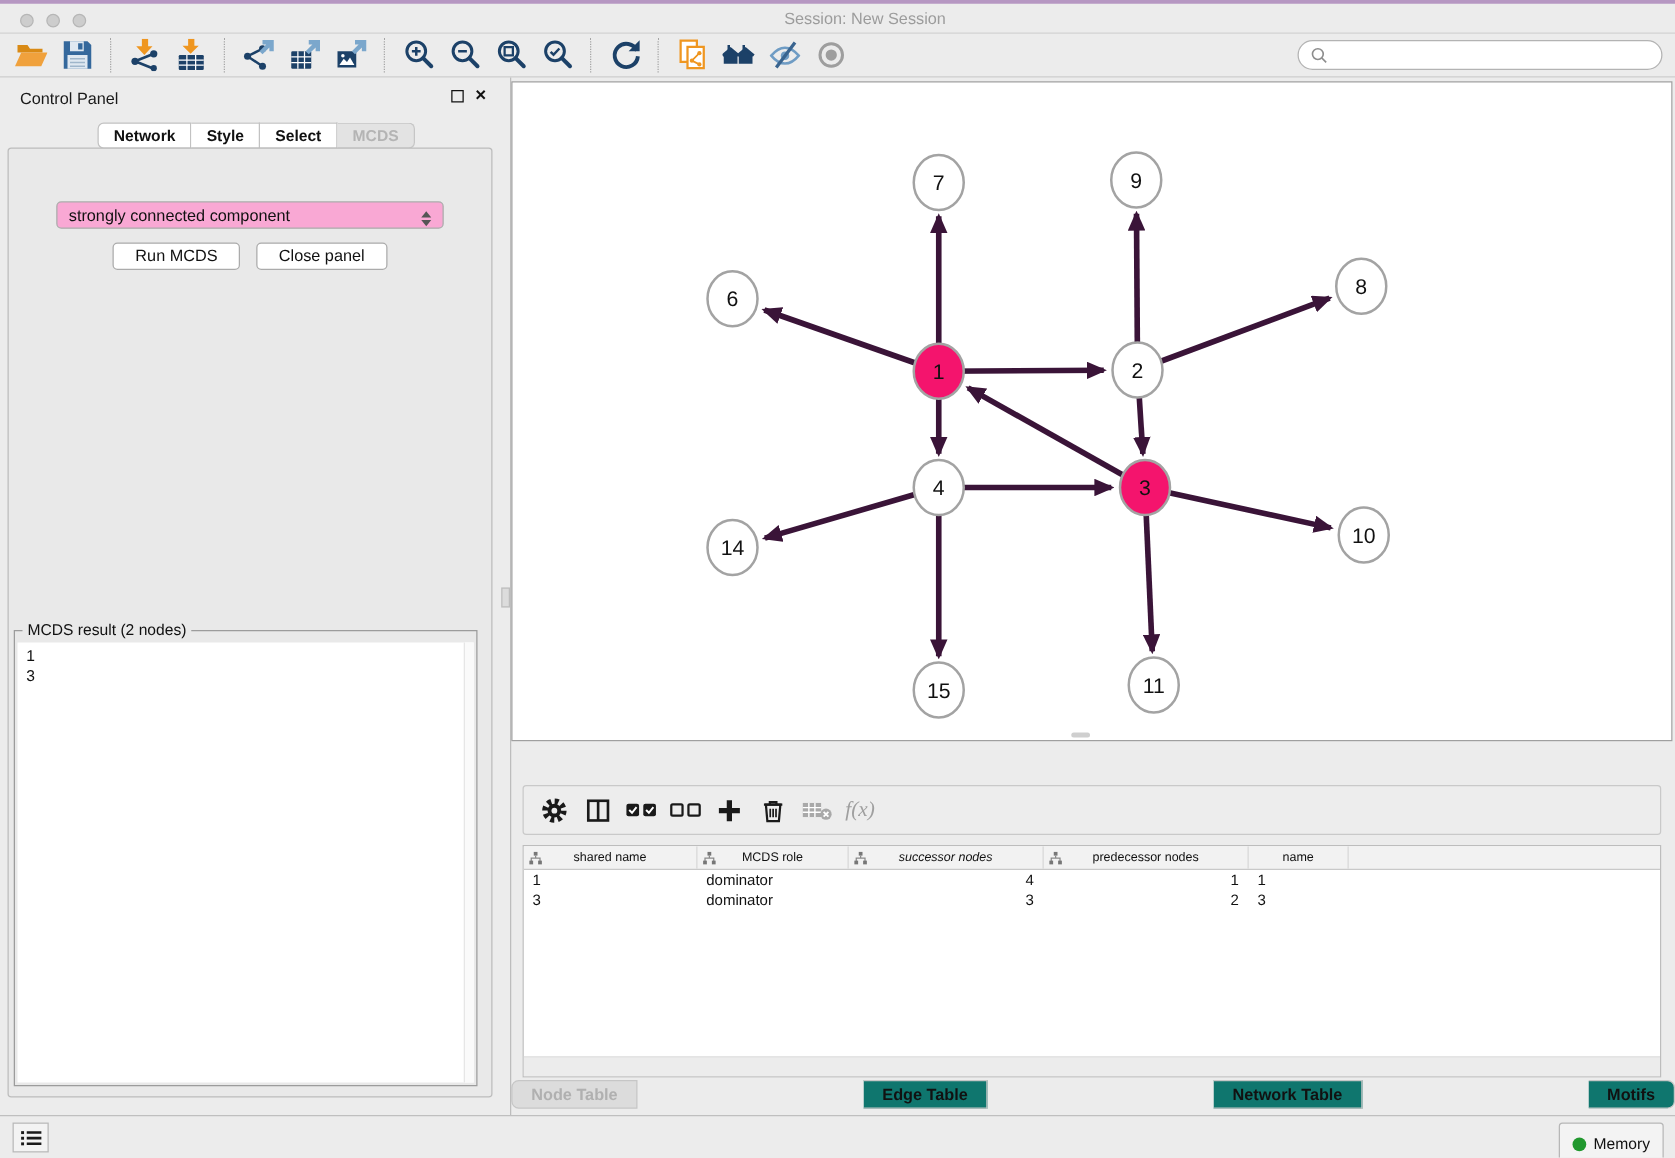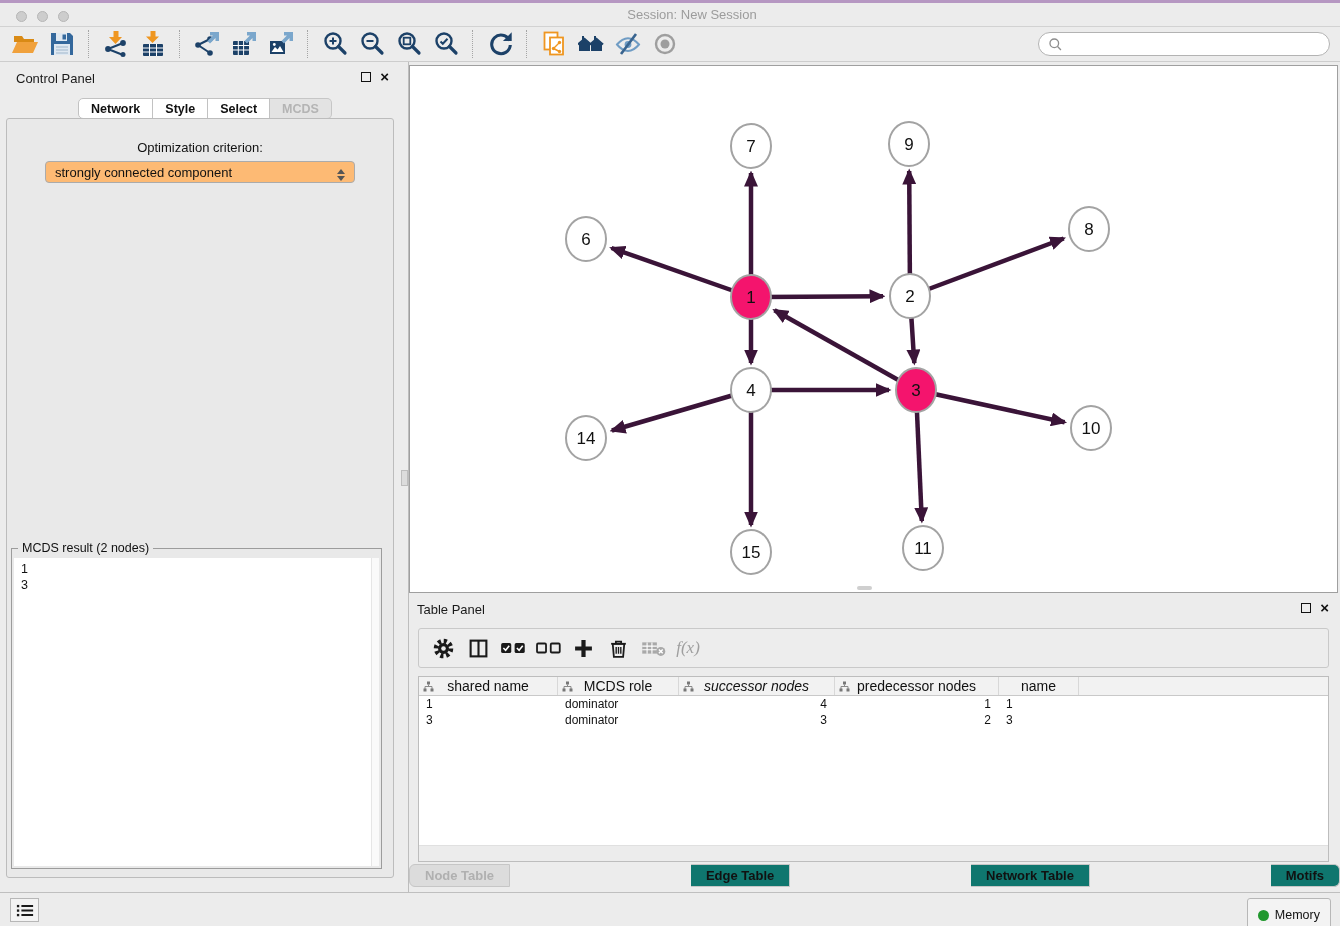--- a/index.html
+++ b/index.html
@@ -38,29 +38,29 @@
   #cp-tabs { position:absolute; left:78px; top:36px; display:flex; }
   .cptab { height:21px; line-height:20px; padding:0 12px; font-size:12.5px; font-weight:600;
     background:#fff; border:1px solid #c2c2c2; border-left:none; color:#111; }
   .cptab:first-child { border-left:1px solid #c2c2c2; border-radius:5px 0 0 5px; }
   .cptab:last-child { border-radius:0 5px 5px 0; }
   .cptab.active { background:#e3e3e3; color:#b4b4b4; border-color:#c6c6c6; }
   #cp-content { position:absolute; left:6px; right:6px; top:56px; bottom:14px;
     background:#e9e9e9; border:1px solid #bcbcbc; border-radius:3px; }
   #opt-label { position:absolute; left:0; right:0; top:21px; text-align:center; font-size:13px; }
   #opt-select { position:absolute; left:38px; right:38px; top:42px; height:22px;
-    background:#fdba74; border:1px solid #ababab; border-radius:4px; font-size:13px;
+    background:#f9a8d4; border:1px solid #ababab; border-radius:4px; font-size:13px;
     display:flex; align-items:center; padding-left:9px; }
   .stepper { position:absolute; right:7px; top:3px; width:10px; }
   .stepper::before { content:""; display:block; width:0; border:4px solid transparent; border-bottom:5px solid #555; margin-bottom:2px; }
   .stepper::after  { content:""; display:block; width:0; border:4px solid transparent; border-top:5px solid #555; }
   #cp-buttons { position:absolute; left:0; right:0; top:75px; display:flex; justify-content:center; gap:13px; }
   .btn { height:22px; padding:0 17px; background:#fff; border:1px solid #ababab; border-radius:4px;
     font-size:13px; line-height:20px; color:#111; }
-  #mcds-fieldset { position:absolute; left:4px; right:11px; top:385px; bottom:8px; border:1px solid #9c9c9c;margin-top:44px; }
+  #mcds-fieldset { position:absolute; left:4px; right:11px; top:385px; bottom:8px; border:1px solid #9c9c9c; }
   #mcds-legend { position:absolute; top:-8px; left:6px; background:#e9e9e9; padding:0 4px; font-size:12.5px; }
   #mcds-text { position:absolute; left:2px; right:2px; top:9px; bottom:2px; background:#fff; padding-top:3px; }
   .scroll-track { position:absolute; right:0; top:0; bottom:0; width:8px; background:#fafafa; border-left:1px solid #e6e6e6; }
   .rline { font-size:12.5px; line-height:16px; padding-left:7px; }
   #split-line { position:absolute; left:408px; top:62px; width:1px; height:830px; background:#bdbdbd; }
   #split-handle { position:absolute; left:401px; top:470px; width:7px; height:16px; background:#dcdcdc; border:1px solid #bdbdbd; }
   
   #net-window { position:absolute; left:409px; top:65px; width:929px; height:528px;
     background:#fff; border:1px solid #9f9f9f; }
   #nw-titlebar { height:22px; background:linear-gradient(#f6f6f6,#d9d9d9); border-bottom:1px solid #ababab; position:relative; }
@@ -81,21 +81,21 @@
   #table-panel .panel-btns { top:6px; }
   #tp-toolbar { position:absolute; left:9px; right:11px; top:31px; height:40px;
     background:#ededed; border:1px solid #c9c9c9; border-radius:3px;
     display:flex; align-items:center; padding-left:9px; gap:5px; }
   .ttbtn { width:30px; height:28px; display:flex; align-items:center; justify-content:center; }
   .ttbtn svg { width:21px; height:21px; }
   .ttbtn.wide svg { width:27px; height:18px; }
   .fx { font-family:"Liberation Serif", serif; font-style:italic; font-size:17px; color:#9f9f9f; }
   #tp-table { position:absolute; left:9px; right:11px; top:79px; height:186px; background:#fff; border:1px solid #bdbdbd; overflow:hidden; }
   #tp-thead { display:flex; height:19px; background:#f2f2f2; border-bottom:1px solid #c9c9c9; }
-  .th { position:relative; border-right:1px solid #d8d8d8; font-size:14px; color:#111;
+  .th { position:relative; border-right:1px solid #d8d8d8; font-size:10px; color:#111;
     display:flex; align-items:center; justify-content:center; flex:none; }
   .th svg { position:absolute; left:4px; width:11px; height:11px; }
   .tr { display:flex; height:16px; }
   .td { font-size:12px; line-height:16px; color:#111; flex:none; }
   .td.left { padding-left:7px; text-align:left; }
   .td.right { padding-right:8px; text-align:right; }
   #tp-strip { position:absolute; left:0; right:0; bottom:0; height:16px; background:#ececec; border-top:1px solid #e0e0e0; }
   #tp-tabs { position:absolute; left:0; right:0; top:267px; display:flex; justify-content:space-between; }
   .tptab { height:23px; line-height:22px; padding:0 15px; font-size:13px; font-weight:600;
     background:#0f766e; border:1px solid #c6c6c6; border-left:none; color:#111; }
@@ -270,24 +270,27 @@
       <span class="close-btn"></span>
     </span>
   </div>
   <div id="cp-tabs">
       <div class="cptab">Network</div>
       <div class="cptab">Style</div>
       <div class="cptab">Select</div>
       <div class="cptab active">MCDS</div>
     </div>
   <div id="cp-content">
-    <div id="opt-label">Optimization criterion:</div>
     <div id="opt-select">
       <span>strongly connected component</span>
       <span class="stepper"></span>
+    </div>
+    <div id="cp-buttons">
+      <button class="btn">Run MCDS</button>
+      <button class="btn">Close panel</button>
     </div>
     <div id="mcds-fieldset">
       <span id="mcds-legend">MCDS result (2 nodes)</span>
       <div id="mcds-text">
         <span class="scroll-track"></span>
       <div class="rline">1</div>
           <div class="rline">3</div>
         </div>
     </div>
   </div>
@@ -361,27 +364,20 @@
       </g>
       <g>
         <ellipse cx="341" cy="464" rx="20" ry="22" fill="#ffffff" stroke="#a3a3a3" stroke-width="2"></ellipse>
         <text x="341" y="470" text-anchor="middle" font-size="17" fill="#111" font-family="Liberation Sans, sans-serif">15</text>
       </g>
     </svg>
   <div id="hscroll-nub"></div>
 </div>
 
 <div id="table-panel">
-  <div class="panel-header">
-    <span class="panel-title">Table Panel</span>
-    <span class="panel-btns">
-      <span class="float-btn"></span>
-      <span class="close-btn"></span>
-    </span>
-  </div>
   <div id="tp-toolbar">
       <div class="ttbtn">
         <svg viewBox="0 0 20 20">
           <circle cx="10" cy="10" r="7" fill="none" stroke="#1a1a1a" stroke-width="4.6" stroke-dasharray="2.9 2.6"></circle>
           <circle cx="10" cy="10" r="5.2" fill="#1a1a1a"></circle>
           <circle cx="10" cy="10" r="2.2" fill="#ededed"></circle>
         </svg>
       </div>
       <div class="ttbtn">
         <svg viewBox="0 0 20 20">

